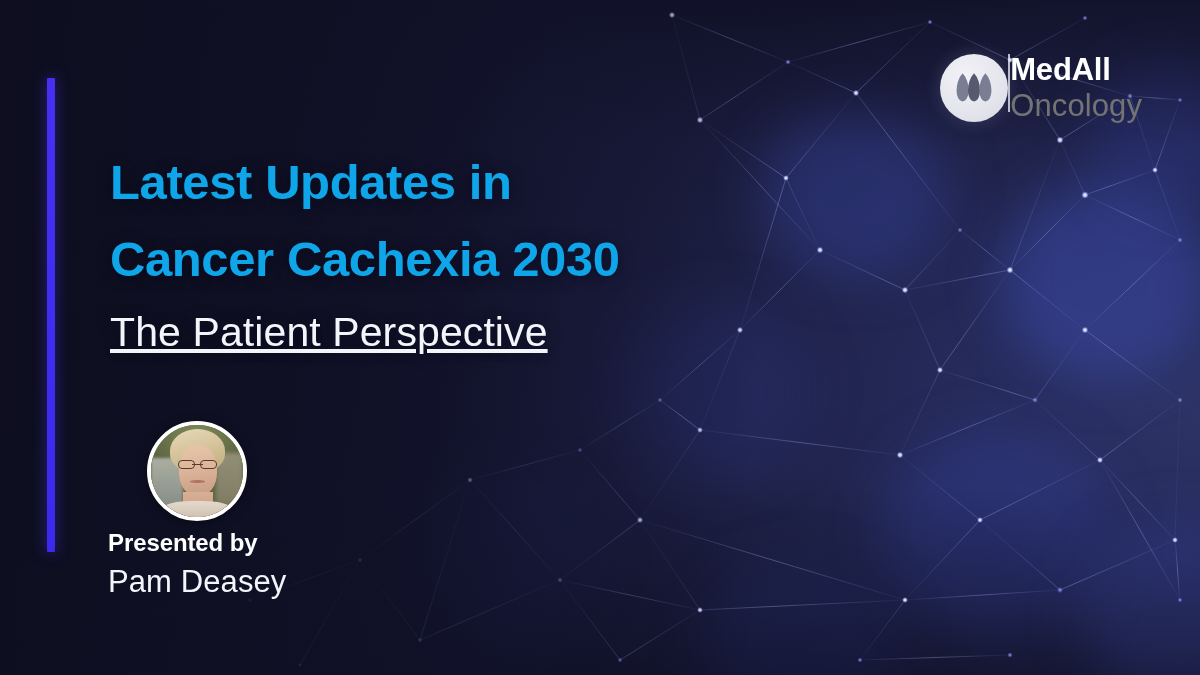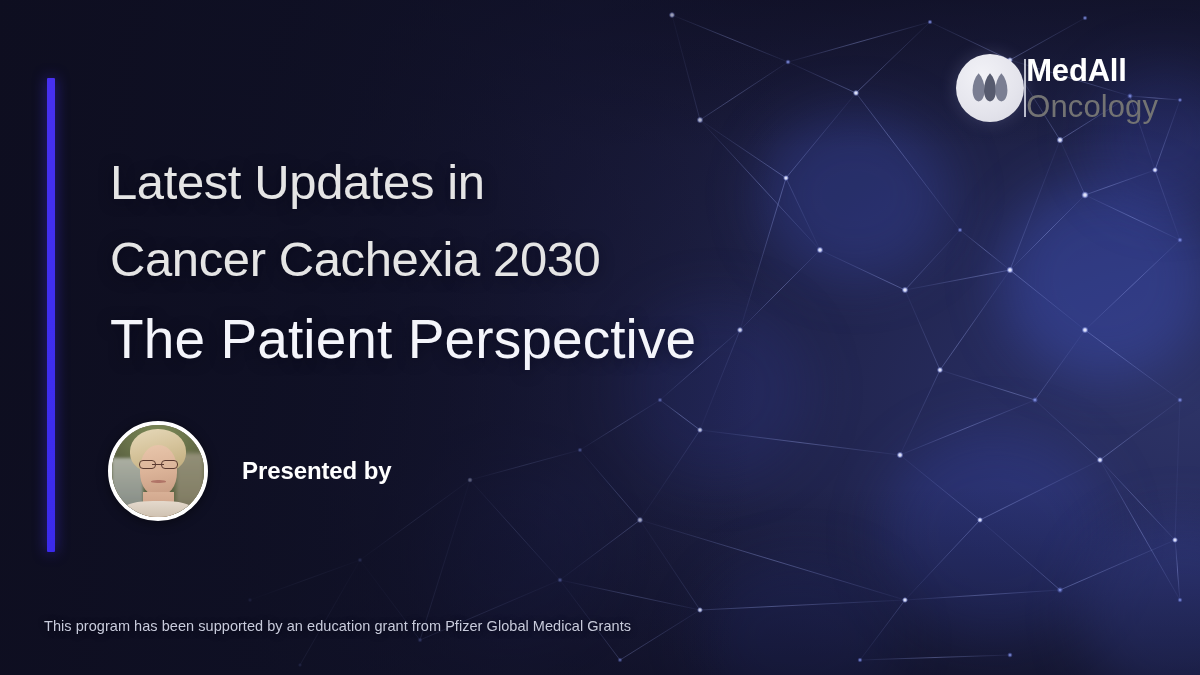--- a/index.html
+++ b/index.html
@@ -37,22 +37,22 @@
   
   .accent-bar{
     position:absolute;left:47px;top:78px;width:8px;height:474px;
     background:linear-gradient(180deg,#4730f0 0%,#3f2ef0 50%,#3b2aec 100%);
     border-radius:1px;
     box-shadow:0 0 14px rgba(70,48,240,.55);
   }
 
   
   .brand{
-    position:absolute;right:42px;top:54px;
-    display:flex;align-items:center;gap:0;
+    position:absolute;right:58px;top:54px;
+    display:flex;gap:0;
   }
   .brand-mark{
     width:68px;height:68px;border-radius:50%;
     background:radial-gradient(circle at 38% 32%,#f2f2f7 0%,#e4e4ec 60%,#d8d8e2 100%);
     display:flex;align-items:center;justify-content:center;
     box-shadow:0 0 18px rgba(200,205,255,.18);
   }
   .brand-divider{
     width:2px;height:58px;background:rgba(232,234,245,.78);
   }
@@ -60,34 +60,35 @@
   .brand-top{
     color:#ffffff;font-size:31px;font-weight:bold;letter-spacing:-.2px;
   }
   .brand-bottom{
     color:#737373;font-size:31px;font-weight:300;letter-spacing:.1px;margin-top:5px;
   }
 
   
   .title-block{position:absolute;left:110px;top:158px;}
   .title-line{
-    color:#e5e5e5;font-size:49px;font-weight:normal;
+    color:#0ea5e9;font-size:49px;font-weight:bold;
     letter-spacing:-.4px;line-height:1.0;margin-bottom:28px;
     text-shadow:0 2px 14px rgba(6,6,20,.55);
   }
   .subtitle{
-    color:#f4f5fb;font-size:55px;font-weight:300;
+    color:#f4f5fb;font-size:41px;font-weight:300;
     letter-spacing:.1px;line-height:1.0;margin-top:6px;
     text-shadow:0 2px 14px rgba(6,6,20,.5);
+    text-decoration:underline;
   }
 
   
   .presenter{
     position:absolute;left:108px;top:421px;
-    display:flex;align-items:center;gap:34px;
+    display:flex;align-items:center;gap:10px;flex-direction:column;
   }
   .avatar{
     width:100px;height:100px;border-radius:50%;
     border:4px solid #ffffff;
     overflow:hidden;position:relative;flex:none;
     box-shadow:0 2px 12px rgba(0,0,0,.45);
     background:#6b6450;
   }
   .avatar-photo{position:absolute;inset:0;}
   .ph-bg{
@@ -324,18 +325,18 @@
           <div class="ph-lens r"></div>
         </div>
         <div class="ph-bridge"></div>
         <div class="ph-mouth"></div>
         <div class="ph-neck"></div>
         <div class="ph-top"></div>
       </div>
     </div>
     <div class="presenter-text">
       <span class="presented-by">Presented by</span>
+      <span class="presenter-name">Pam Deasey</span>
     </div>
   </div>
 
-  <div class="footer">This program has been supported by an education grant from Pfizer Global Medical Grants</div>
 
 </div>
 
 </body></html>

